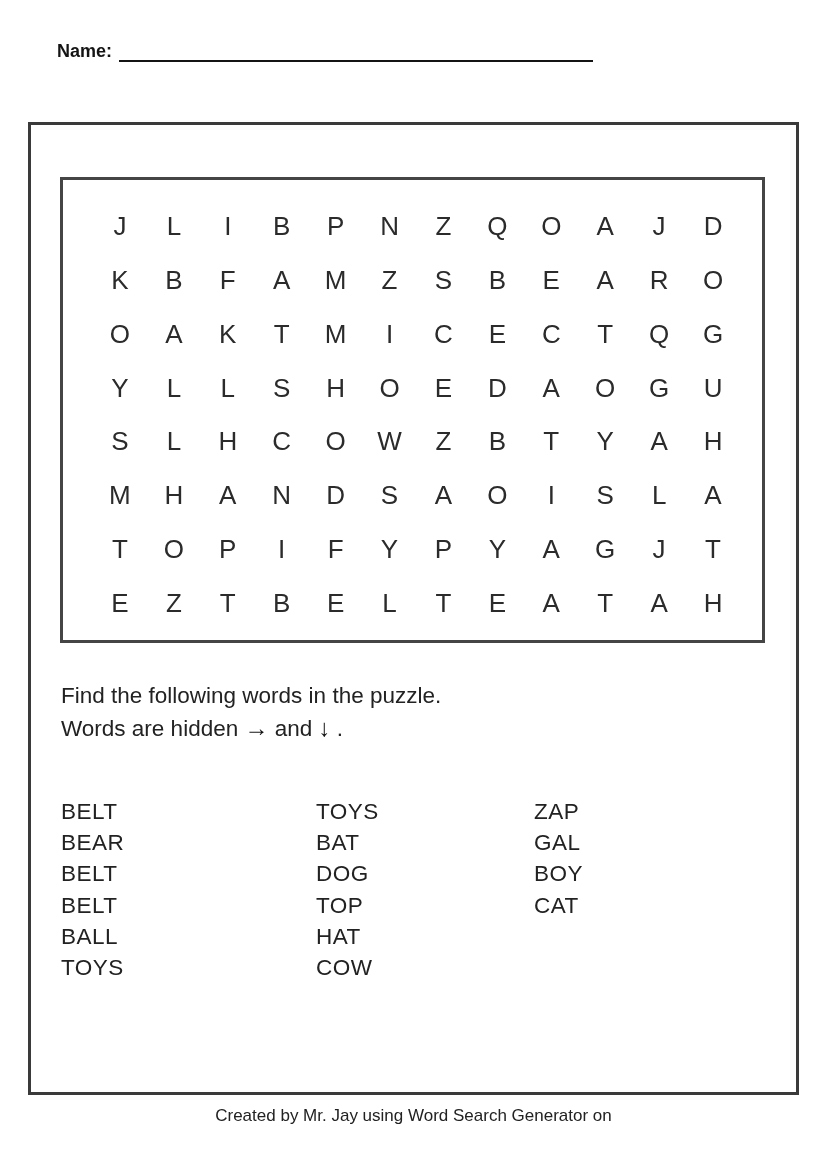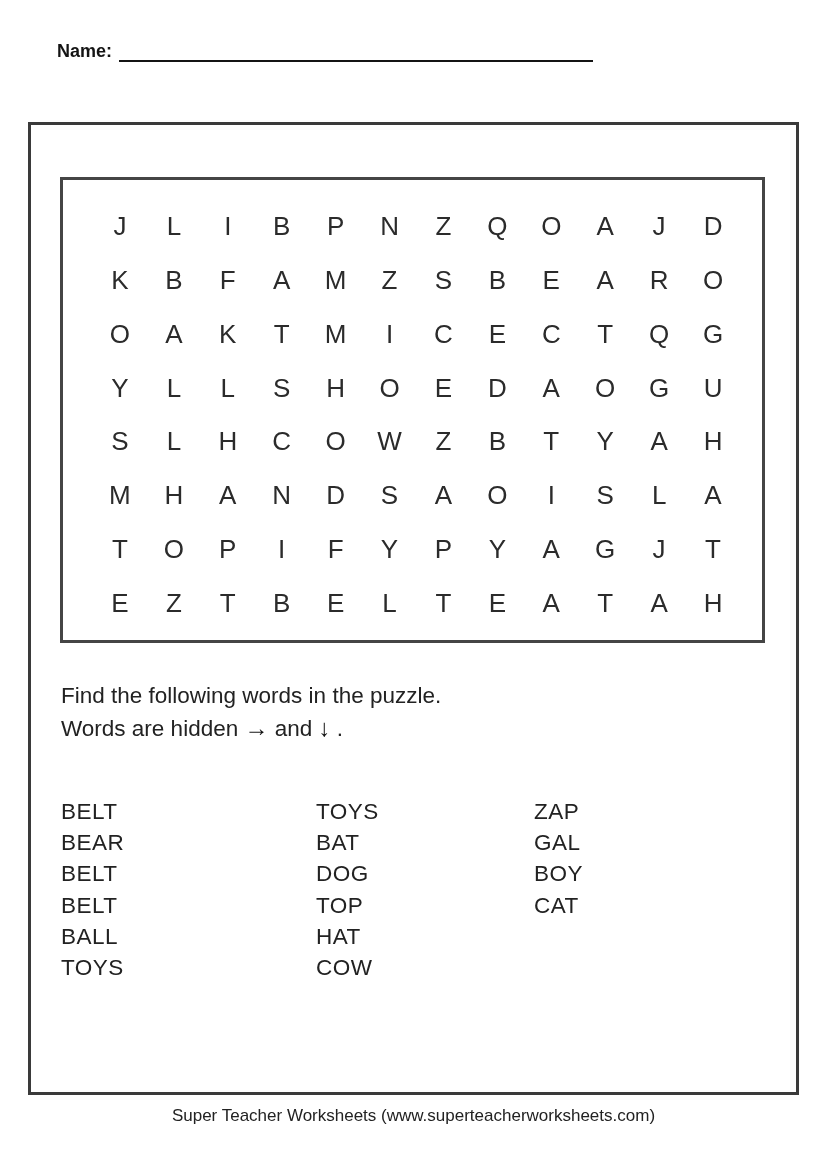--- a/index.html
+++ b/index.html
@@ -285,16 +285,16 @@
       </div>
     <div class="word-col word-col-3">
         <div class="word-item">ZAP</div>
         <div class="word-item">GAL</div>
         <div class="word-item">BOY</div>
         <div class="word-item">CAT</div>
       </div>
   </div>
 
   <div class="footer">
-    <div>Super Teacher Worksheets (www.superteacherworksheets.com)</div>
+    <div>Created by Mr. Jay using Word Search Generator on</div>
   </div>
 
 </div>
 
 </body></html>

